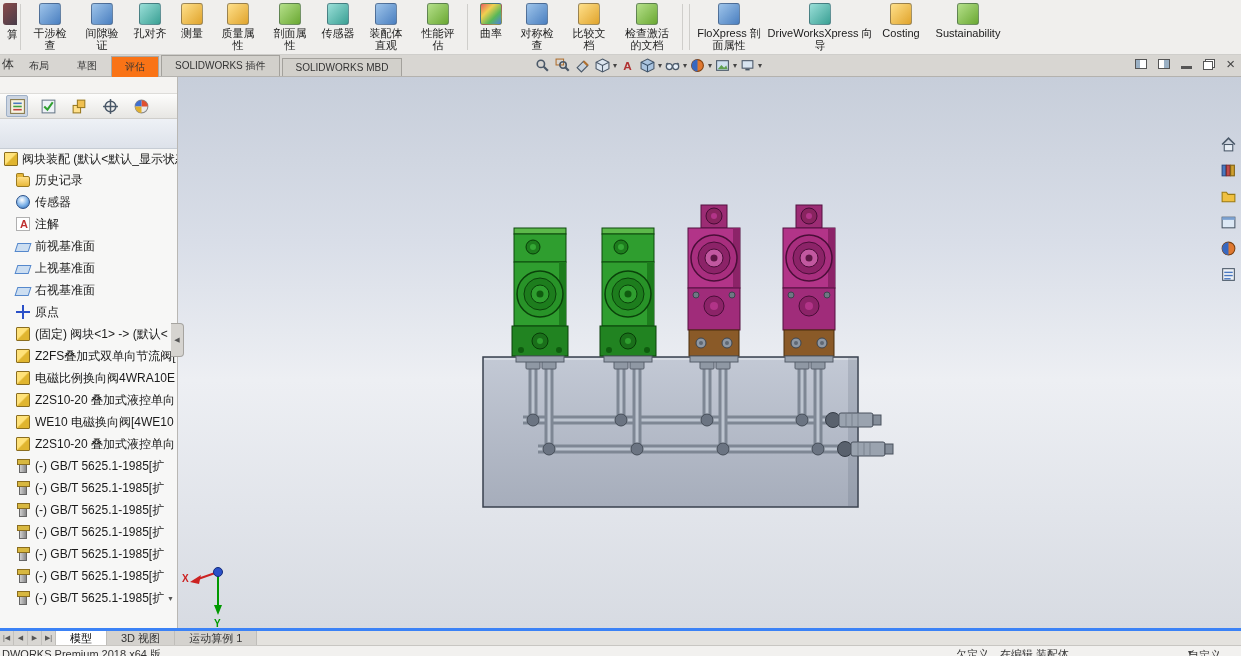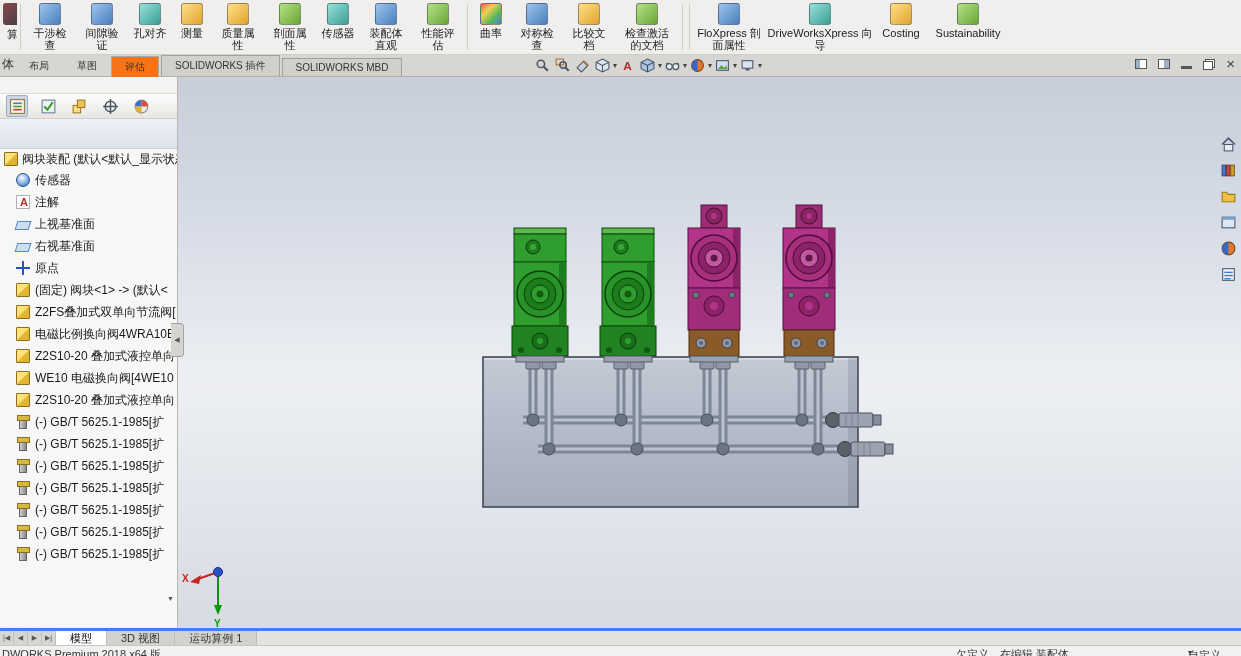--- a/index.html
+++ b/index.html
@@ -304,26 +304,34 @@
       </span>
   </div>
   <div class="pane-strip"></div>
   <div class="tree-title">
     <span class="t-ico t-part"></span>
     <span>阀块装配 (默认&lt;默认_显示状态</span>
     <span class="scroll-up">▲</span>
   </div>
   <div class="tree">
     <div class="tree-row">
+        <span class="t-ico t-folder"></span>
+        <span>历史记录</span>
+      </div>
+    <div class="tree-row">
         <span class="t-ico t-sensor"></span>
         <span>传感器</span>
       </div>
     <div class="tree-row">
         <span class="t-ico t-annot"></span>
         <span>注解</span>
+      </div>
+    <div class="tree-row">
+        <span class="t-ico t-plane"></span>
+        <span>前视基准面</span>
       </div>
     <div class="tree-row">
         <span class="t-ico t-plane"></span>
         <span>上视基准面</span>
       </div>
     <div class="tree-row">
         <span class="t-ico t-plane"></span>
         <span>右视基准面</span>
       </div>
     <div class="tree-row">

